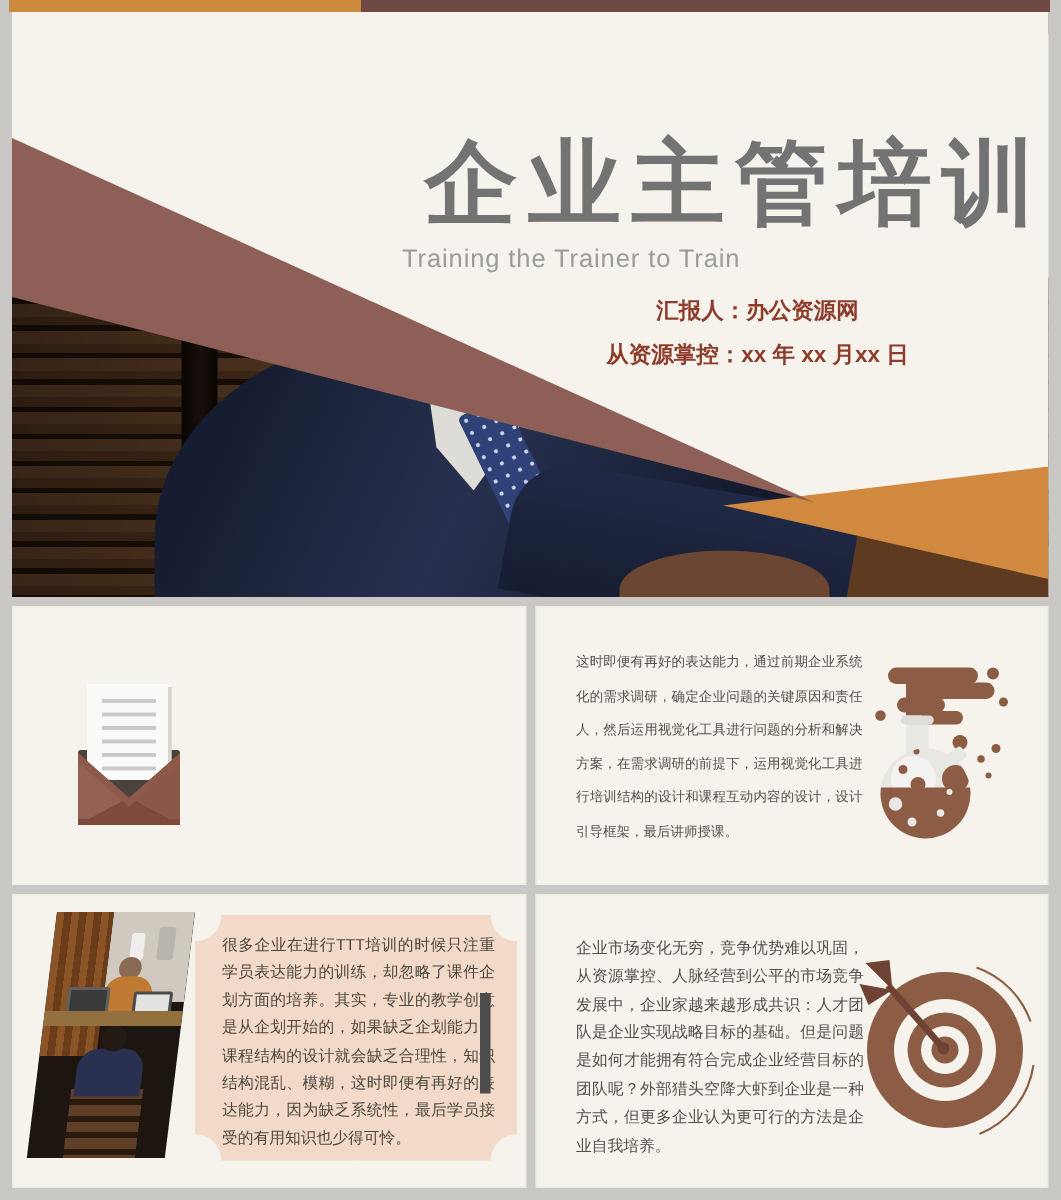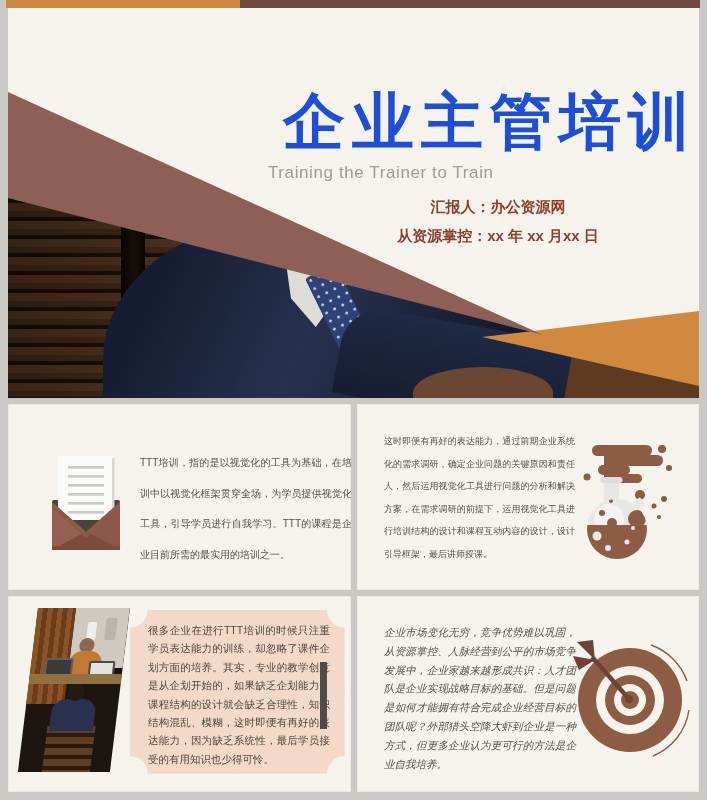--- a/index.html
+++ b/index.html
@@ -37,31 +37,31 @@
     background-image:radial-gradient(#ccd5ea 1.2px,transparent 1.5px);background-size:9px 9px;
     transform:rotate(-26deg);transform-origin:top center;border-radius:4px;}
   .p1-hands{left:405px;top:182px;width:140px;height:52px;background:#6b4733;
     border-radius:50% 50% 30% 30%;}
   .cover1{left:0;top:0;width:100%;height:100%;background:#f5f3ec;
     clip-path:polygon(0 0,100% 0,100% 377px,532px 325px,0 179px);}
   .tri-orange{left:0;top:0;width:100%;height:100%;background:#d1893f;
     clip-path:polygon(474px 329px,691px 303px,691px 378px);}
   .tri-mauve{left:0;top:0;width:100%;height:100%;background:#8d5f57;
     clip-path:polygon(0 84px,535px 327px,0 190px);}
-  .t-title{top:72px;right:2px;font-size:62px;font-weight:900;color:#1d4ed8;
+  .t-title{top:72px;right:2px;font-size:62px;font-weight:900;color:#737373;
     letter-spacing:7px;white-space:nowrap;}
   .t-sub{left:260px;top:155px;font-size:17px;color:#9b9b98;letter-spacing:.6px;}
-  .t-meta{left:300px;width:380px;text-align:center;font-size:15px;font-weight:bold;
+  .t-meta{left:307px;width:380px;text-align:center;font-size:15px;font-weight:bold;
     color:#8e3d2c;white-space:nowrap;}
   .t-meta1{top:190px;} .t-meta2{top:219px;}
   
   .slide2l{left:8px;top:404px;width:343px;height:186px;}
   .slide2r{left:357px;top:404px;width:342px;height:186px;}
   .slide3l{left:8px;top:596px;width:343px;height:196px;}
-  .slide3r{left:357px;top:596px;width:342px;height:196px;font-style:italic;}
+  .slide3r{left:357px;top:596px;width:342px;height:196px;}
   .para{position:absolute;color:#54504a;text-align:justify;text-align-last:left;}
   .p-2l{left:132px;top:44px;width:212px;font-size:10px;line-height:30.5px;}
   .p-2r{left:27px;top:26px;width:191px;font-size:9px;line-height:22.6px;}
   .p-3r{left:27px;top:27px;width:192px;font-size:10.5px;line-height:18.8px;}
   .envelope{left:26px;top:46px;}
   .flask{left:223px;top:21px;}
   .target{left:208px;top:36px;}
   
   .photo3{left:30px;top:12px;width:92px;height:164px;transform:skewX(-7deg);
     transform-origin:left top;overflow:hidden;background:#1d1510;}
@@ -140,21 +140,20 @@
         <rect x="34" y="43" width="36" height="2.6"></rect>
       <rect x="34" y="52" width="36" height="2.6"></rect>
         <rect x="34" y="61" width="36" height="2.6"></rect>
     </g>
     <path d="M18 52 L52 82 L18 100 Z" fill="#936052"></path>
     <path d="M86 52 L52 82 L86 100 Z" fill="#8a5749"></path>
     <path d="M18 100 L52 82 L86 100 Z" fill="#7d4a3b"></path>
     <path d="M18 52 L52 82 L86 52 L86 58 L52 88 L18 58 Z" fill="#8d5a49"></path>
     <rect x="18" y="96" width="68" height="4" fill="#7d4a3b"></rect>
   </svg>
-  <p class="para p-2l" style="margin:0">TTT培训，指的是以视觉化的工具为基础，在培训中以视觉化框架贯穿全场，为学员提供视觉化工具，引导学员进行自我学习。TTT的课程是企业目前所需的最实用的培训之一。</p>
 </section>
 
 <section class="slide slide2r">
   <p class="para p-2r" style="margin:0">这时即便有再好的表达能力，通过前期企业系统化的需求调研，确定企业问题的关键原因和责任人，然后运用视觉化工具进行问题的分析和解决方案，在需求调研的前提下，运用视觉化工具进行培训结构的设计和课程互动内容的设计，设计引导框架，最后讲师授课。</p>
   <svg class="abs flask" width="127" height="150" viewBox="0 0 127 150">
     <g fill="#8c5c44">
       <rect x="12" y="20" width="60" height="11" rx="5.5"></rect>
       <rect x="28" y="30" width="55" height="11" rx="5.5"></rect>
       <rect x="18" y="40" width="32" height="10" rx="5"></rect>
       <rect x="34" y="49" width="28" height="9" rx="4.5"></rect>

